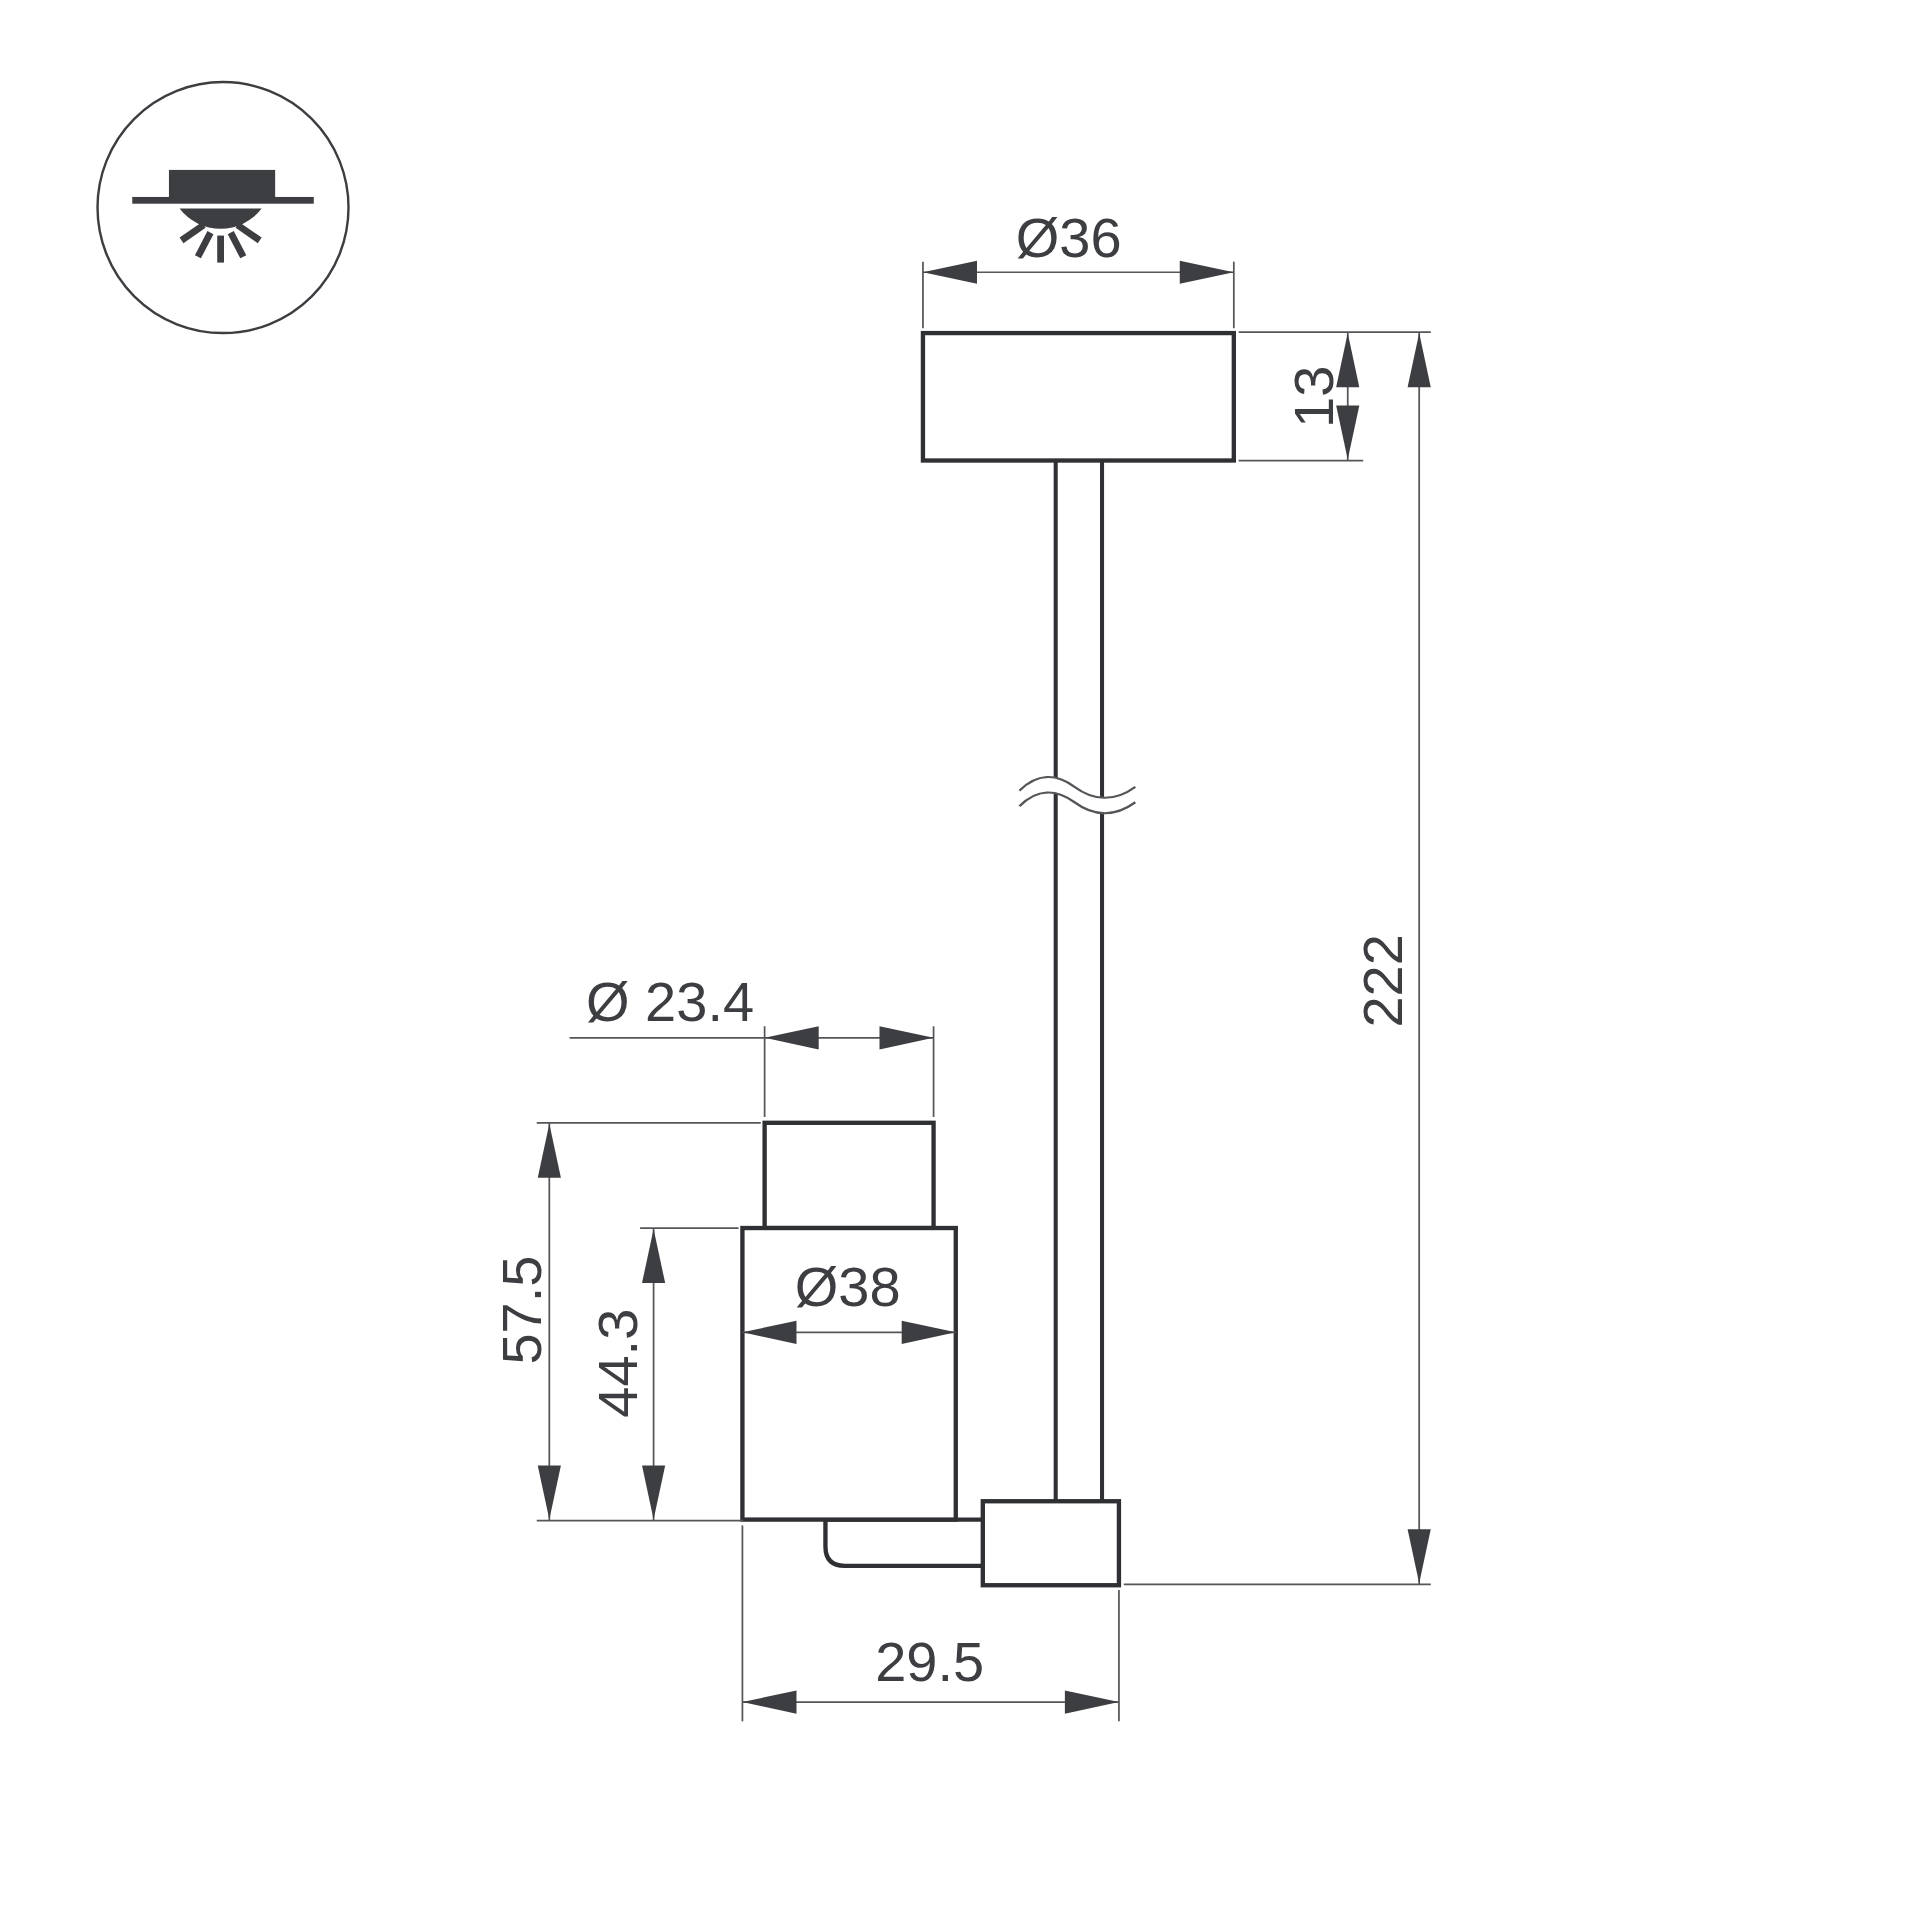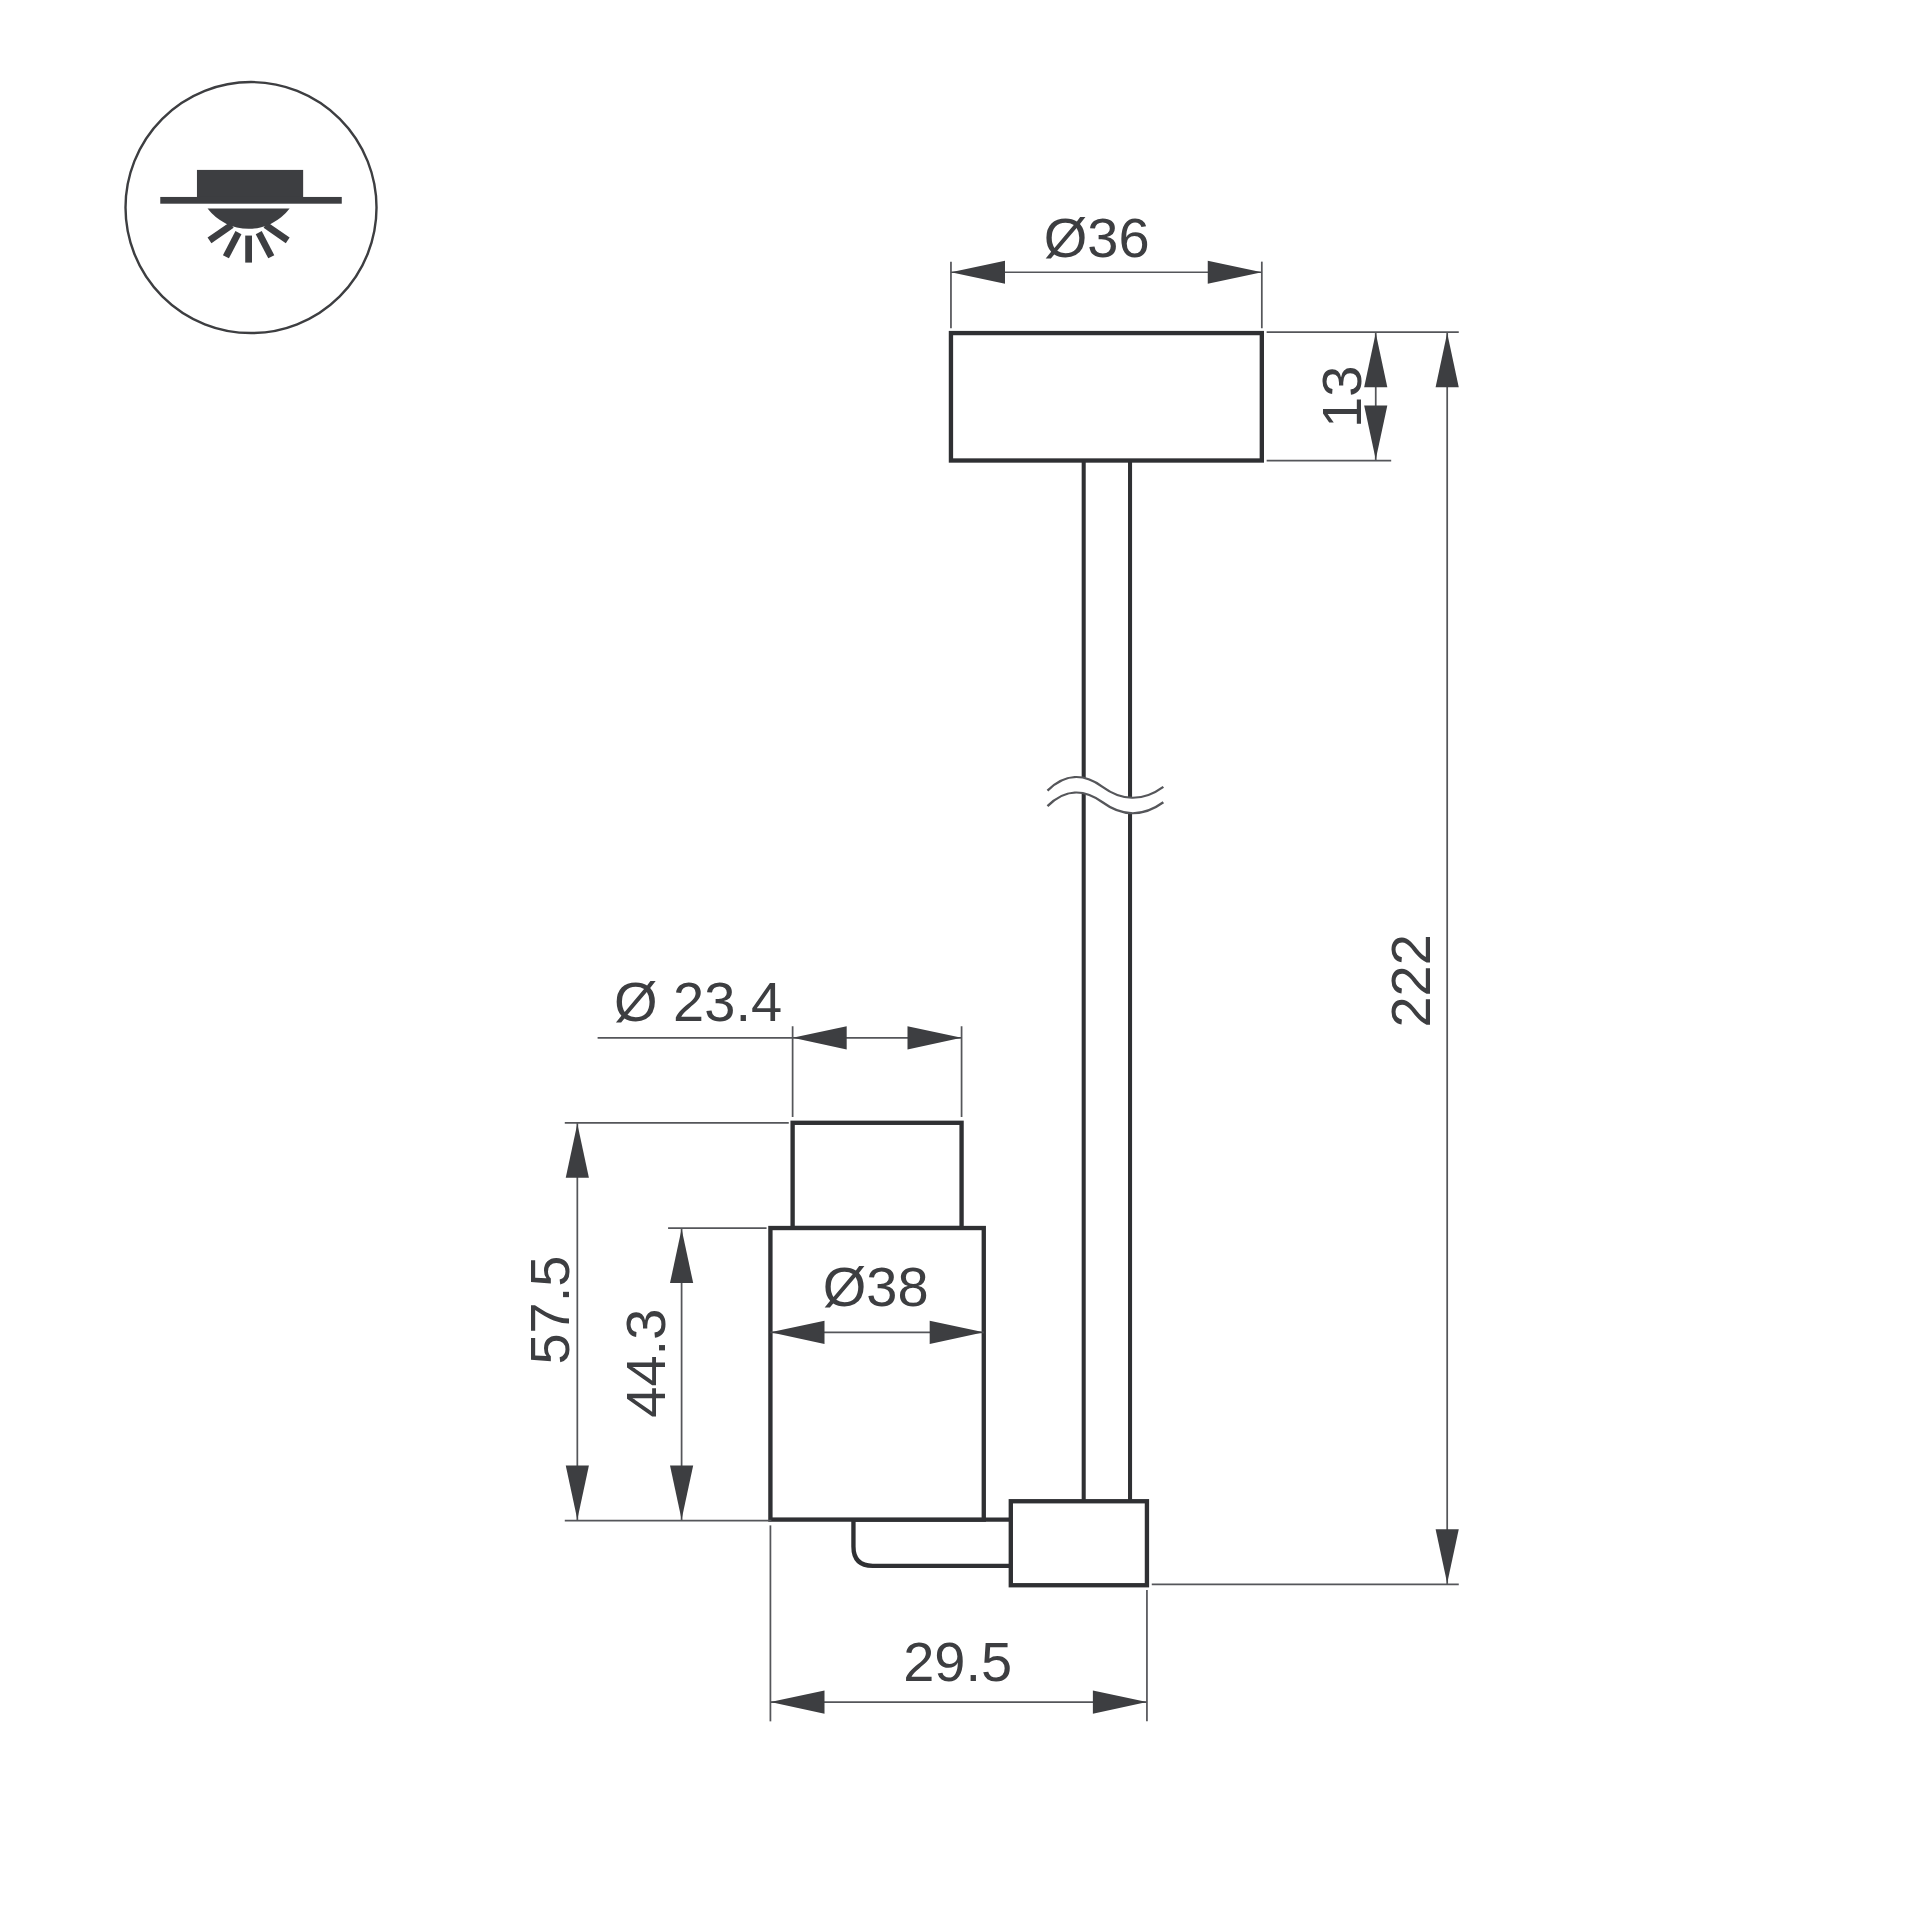--- a/index.html
+++ b/index.html
@@ -8,21 +8,20 @@
     --accent:#3d3e41;
     --bg:#ffffff;
   }
   html,body{margin:0;padding:0;background:var(--bg);}
   .page{
     position:relative;
     width:1601px;height:1927px;
     background:var(--bg);
     overflow:hidden;
     font-family:"Liberation Sans", sans-serif;
-    padding-left:28px;
   }
   svg{display:block;}
   .obj{fill:#ffffff;stroke:var(--line);stroke-width:4.5;}
   .objline{stroke:var(--line);stroke-width:4.2;fill:none;}
   .dimline{stroke:var(--dim);stroke-width:1.8;fill:none;}
   .arrow{fill:var(--accent);stroke:none;}
   .dimtext{
     fill:var(--accent);
     font-family:"Liberation Sans", sans-serif;
     font-size:58px;

